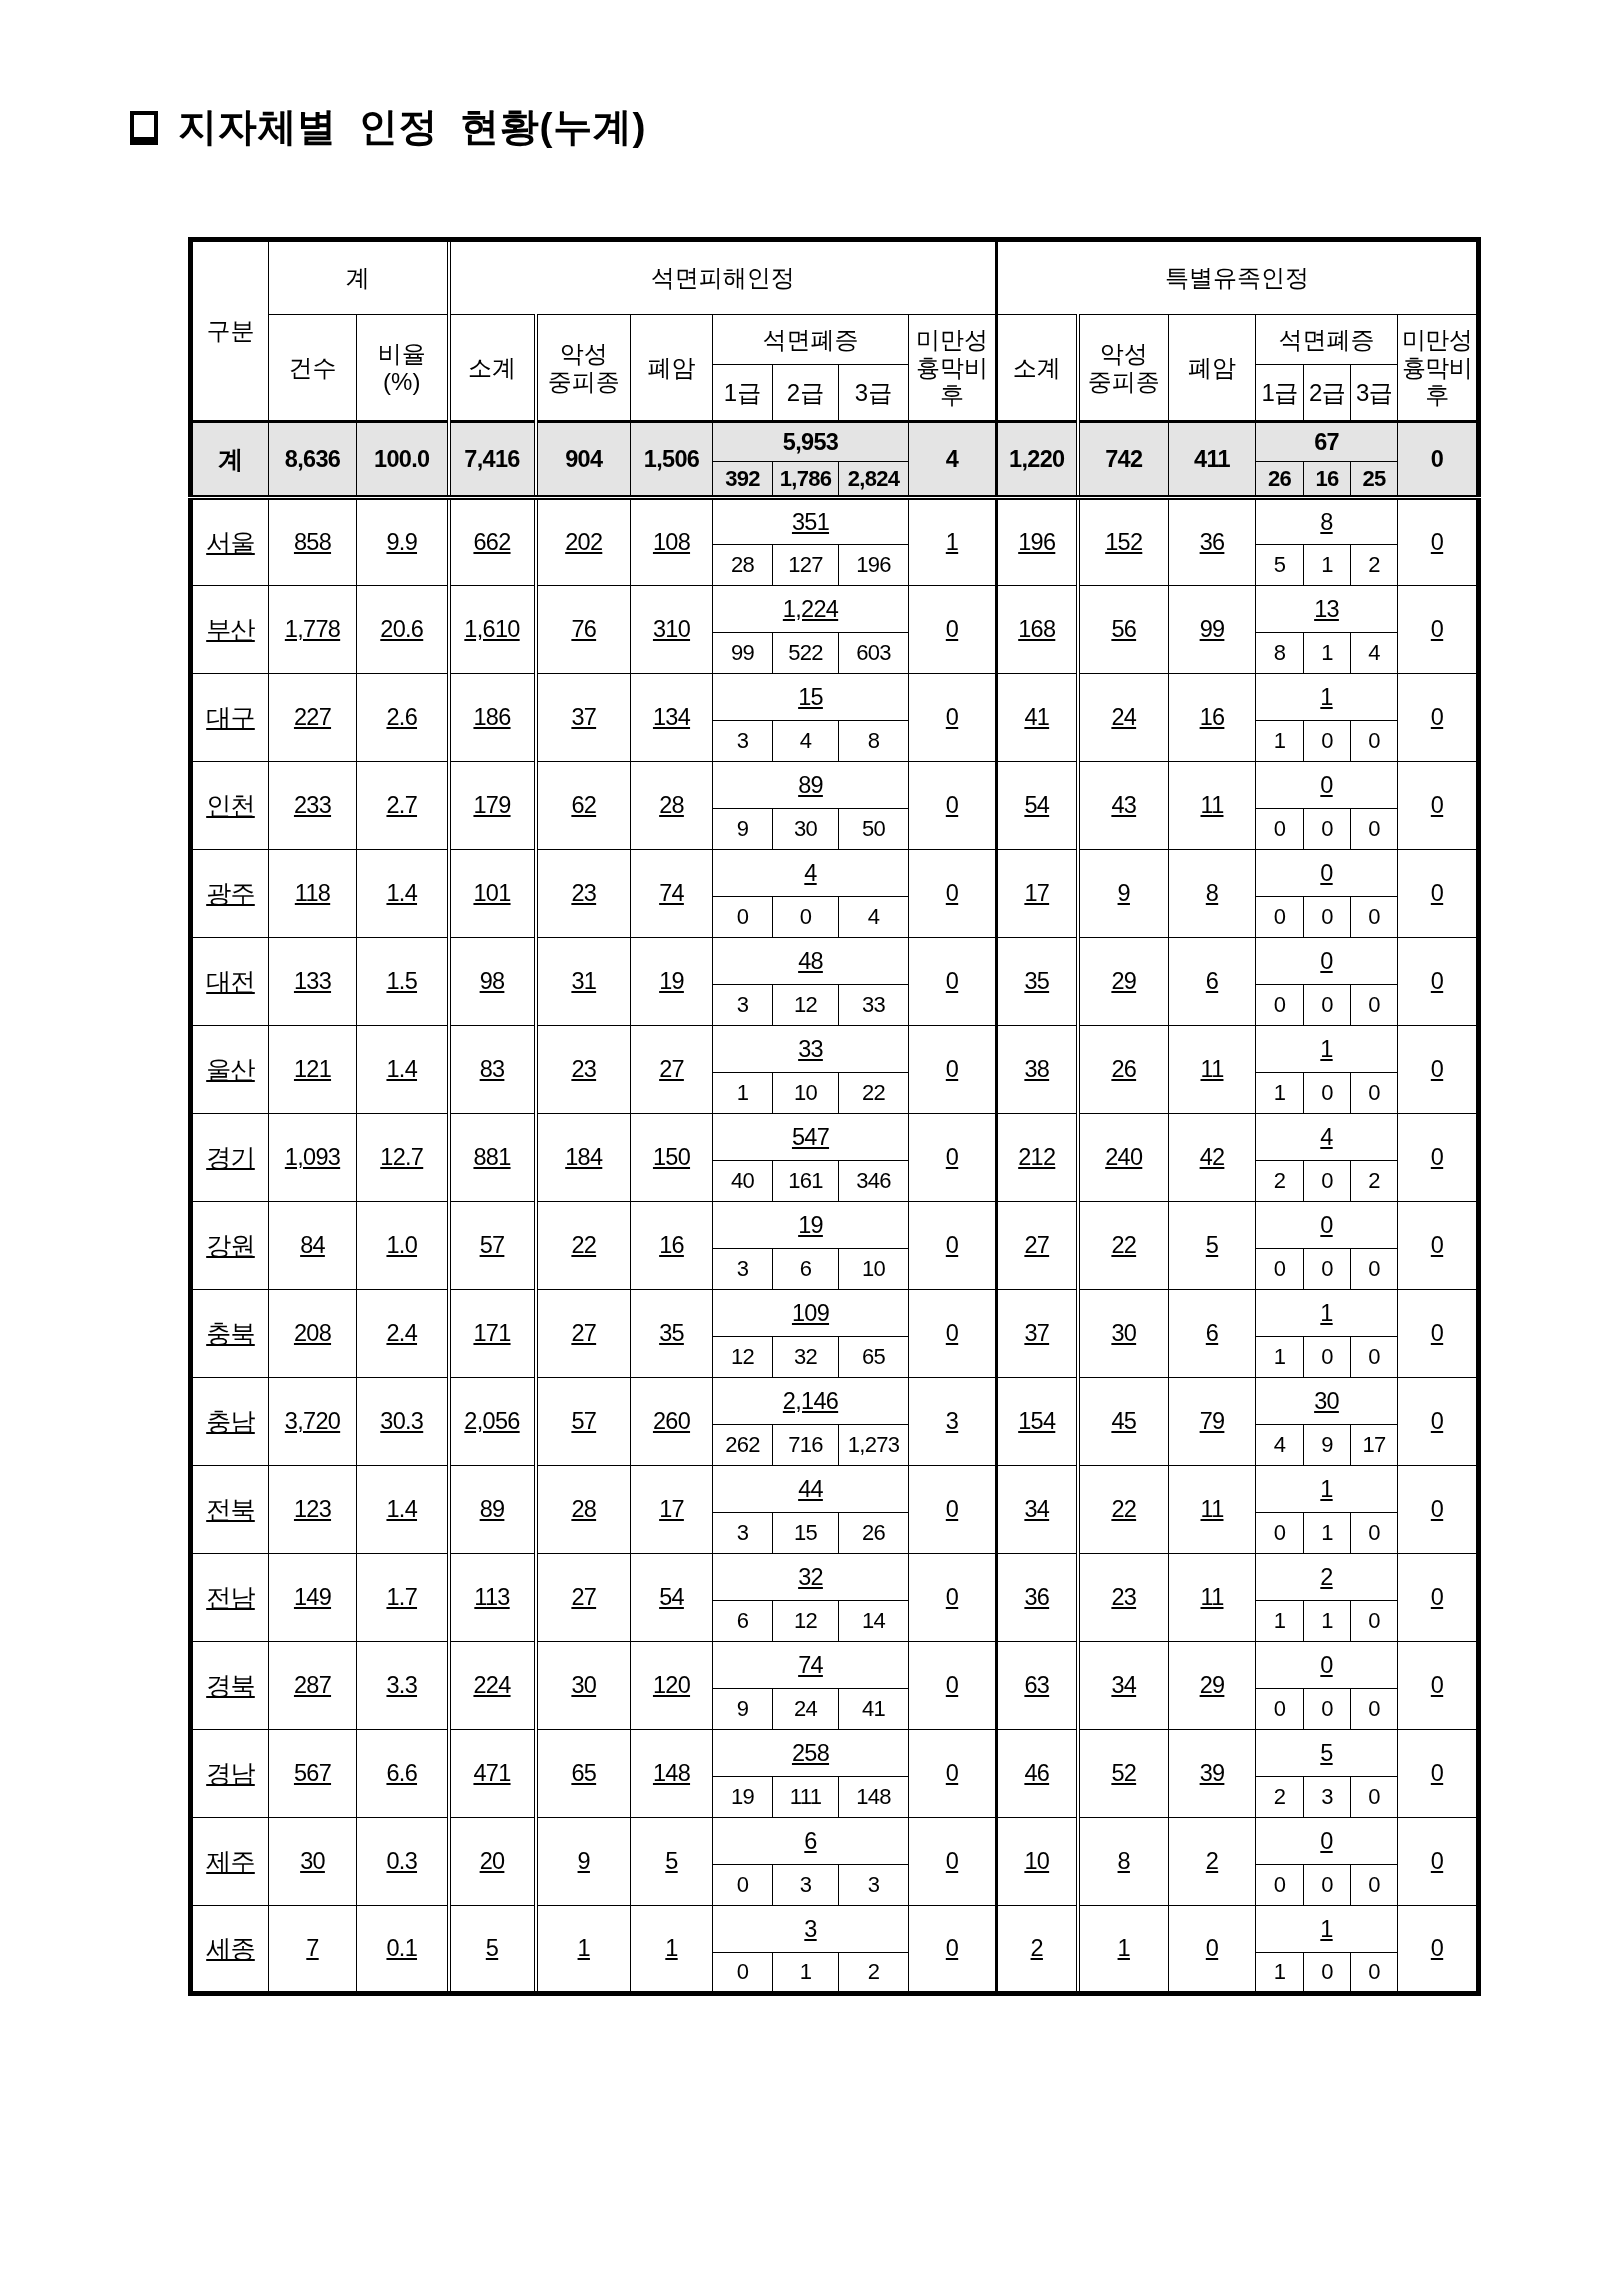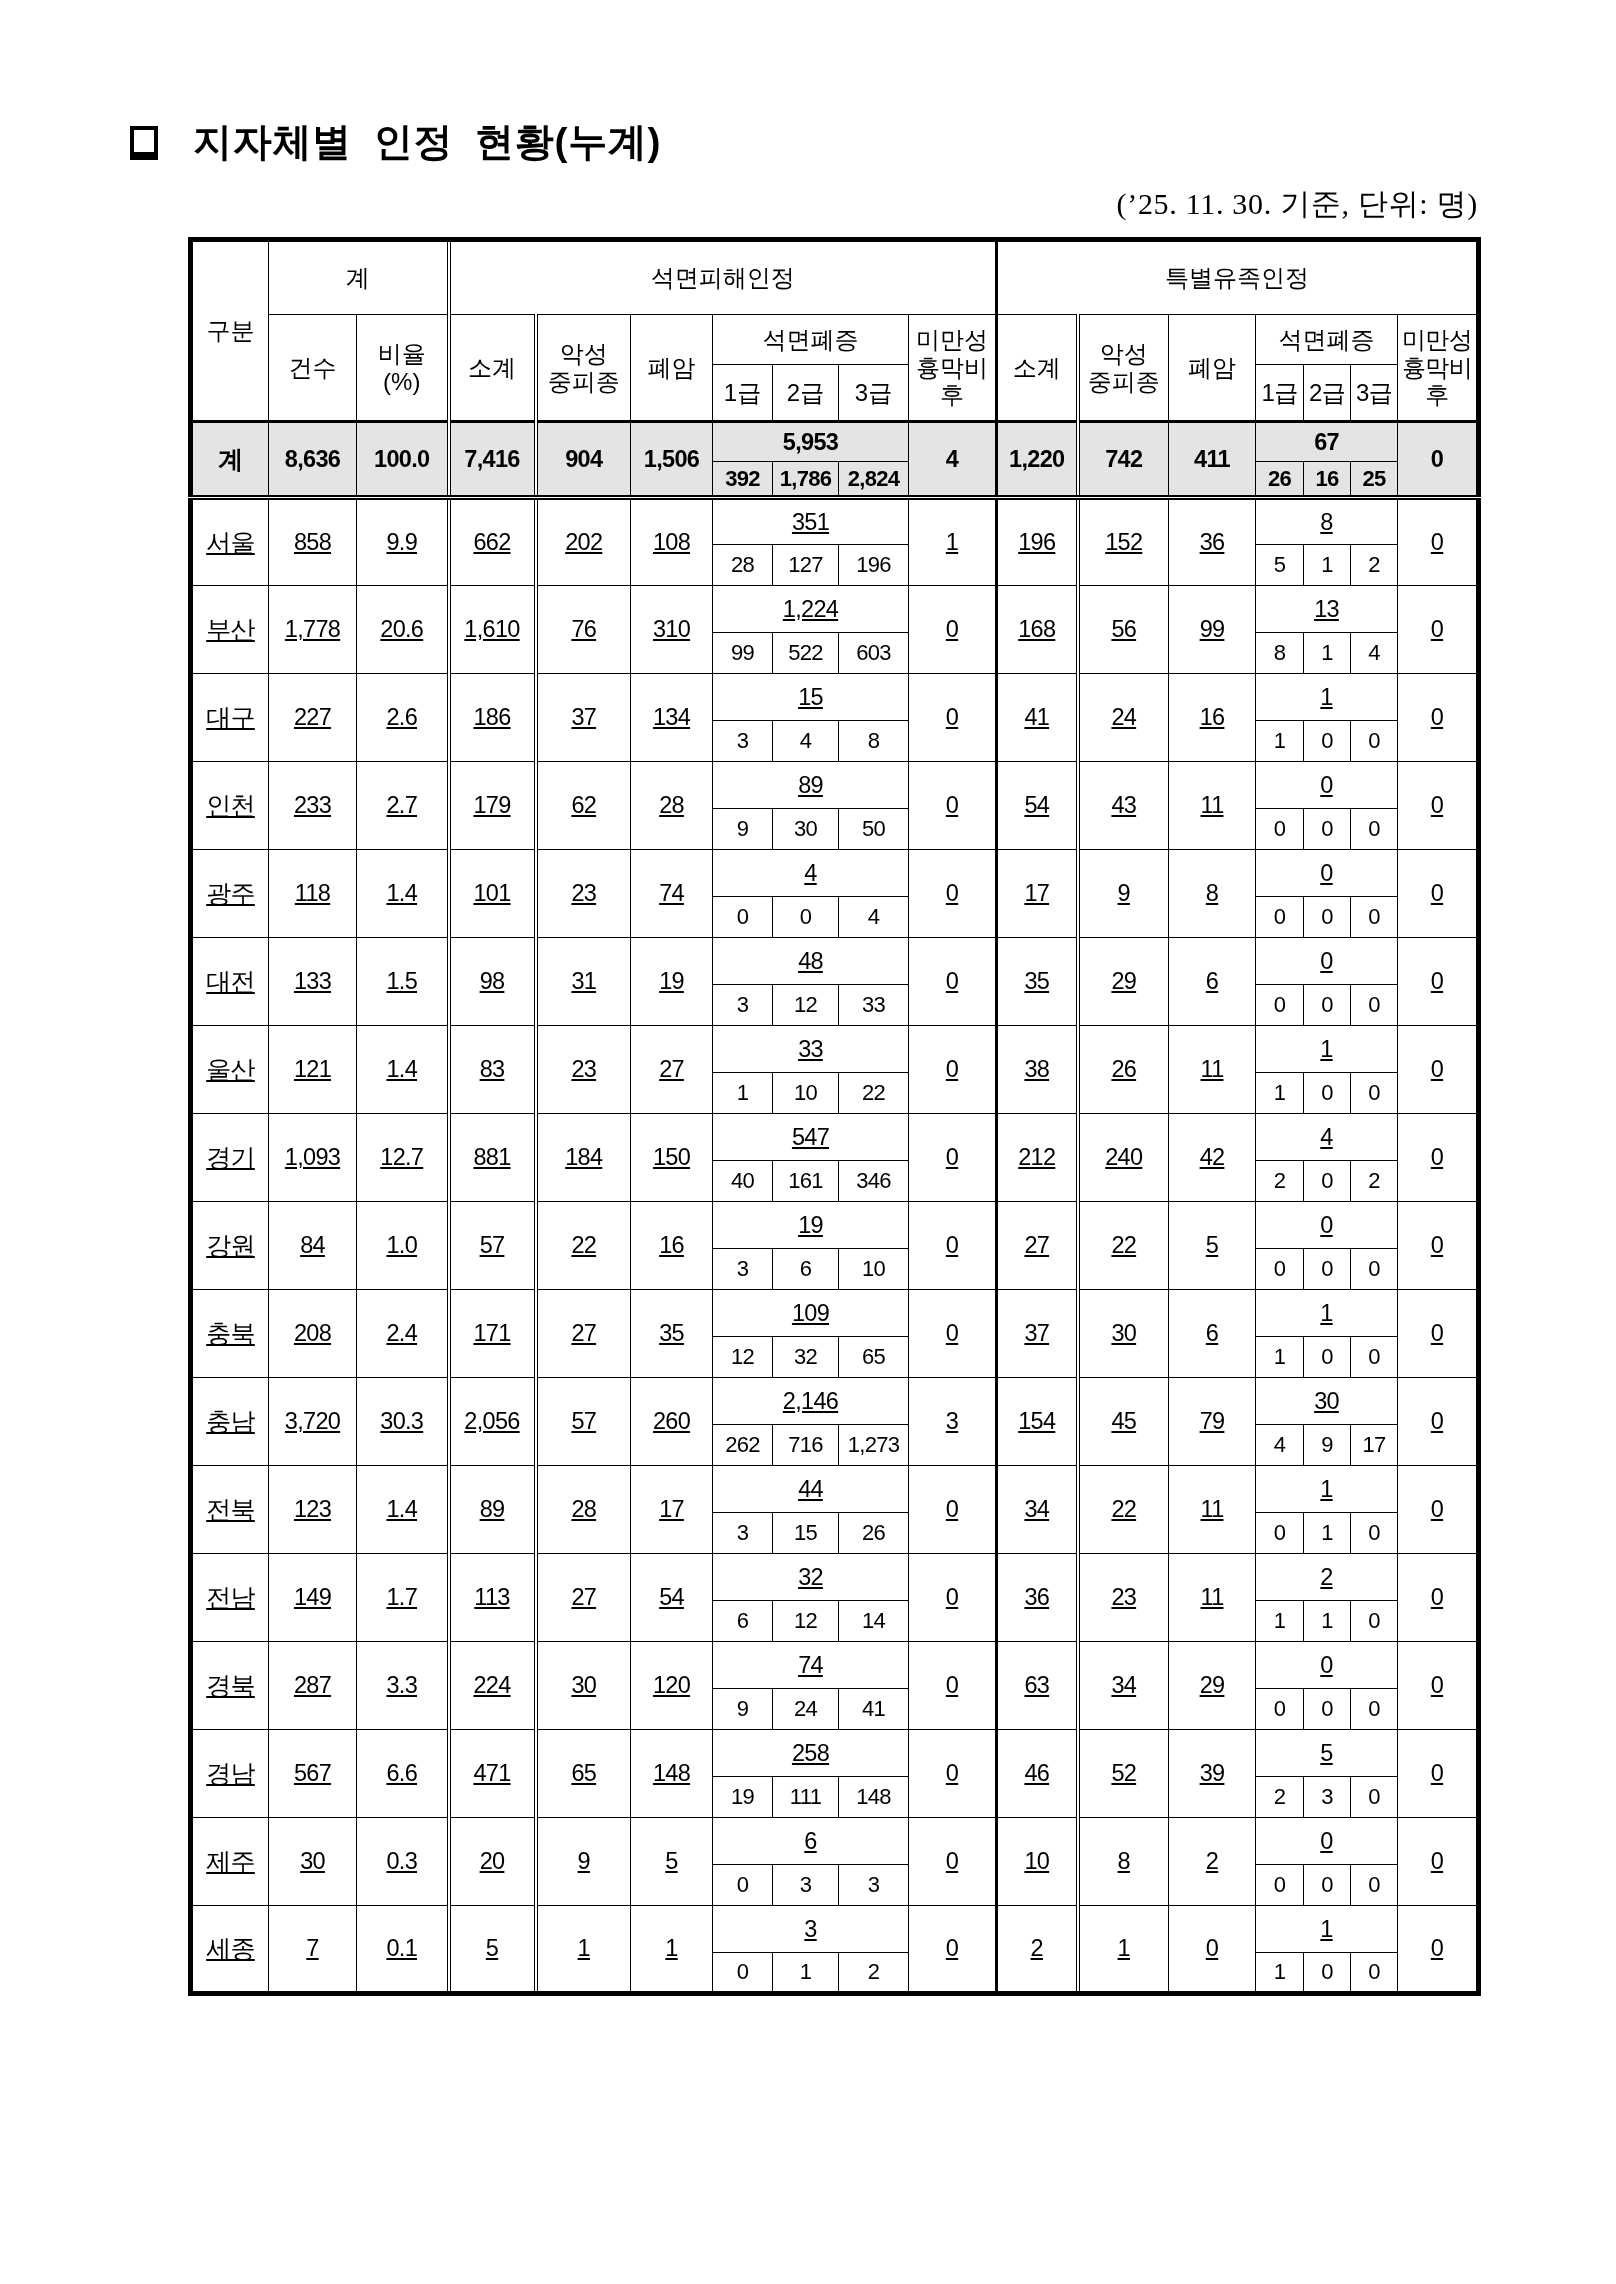--- a/index.html
+++ b/index.html
@@ -3,21 +3,21 @@
 <meta charset="utf-8">
 <style>
   html,body{margin:0;padding:0;background:#888;}
   .doc{position:relative;width:1616px;height:2284px;background:#ffffff;
        font-family:"Liberation Sans","DejaVu Sans",sans-serif;color:#000;overflow:hidden;}
 
   
   .title-row{position:absolute;left:130px;top:99px;display:flex;align-items:center;}
   .bullet{display:inline-block;width:19.5px;height:22px;border:4.6px solid #000;
           border-bottom-width:8.5px;margin-right:19.5px;margin-top:2.6px;}
-  .page-title{font-size:39px;font-weight:bold;letter-spacing:0.7px;word-spacing:10.4px;margin:16px;
+  .page-title{font-size:39px;font-weight:bold;letter-spacing:0.7px;word-spacing:10.4px;margin:1px;
               font-family:"Liberation Sans","DejaVu Sans",sans-serif;}
 
   
   .date-note{position:absolute;top:184px;right:138px;font-size:30px;
              font-family:"Liberation Serif","DejaVu Serif",serif;letter-spacing:0.7px;}
 
   
   table.grid{position:absolute;left:188px;top:237px;border-collapse:collapse;table-layout:fixed;
              border:5.9px solid #000;}
   .grid th,.grid td{border:1.3px solid #000;padding:0;margin:0;text-align:center;vertical-align:middle;
@@ -43,21 +43,20 @@
 </head>
 <body>
 
 <div class="doc">
 
   <div class="title-row">
     <span class="bullet"></span>
     <h1 class="page-title">지자체별 인정 현황(누계)</h1>
   </div>
 
-  <div class="date-note">(’25. 11. 30. 기준, 단위: 명)</div>
 
   <table class="grid">
     <colgroup>
       <col style="width:78px">
         <col style="width:88px">
         <col style="width:92px">
       <col style="width:87px">
         <col style="width:95px">
         <col style="width:82px">
       <col style="width:60px">

